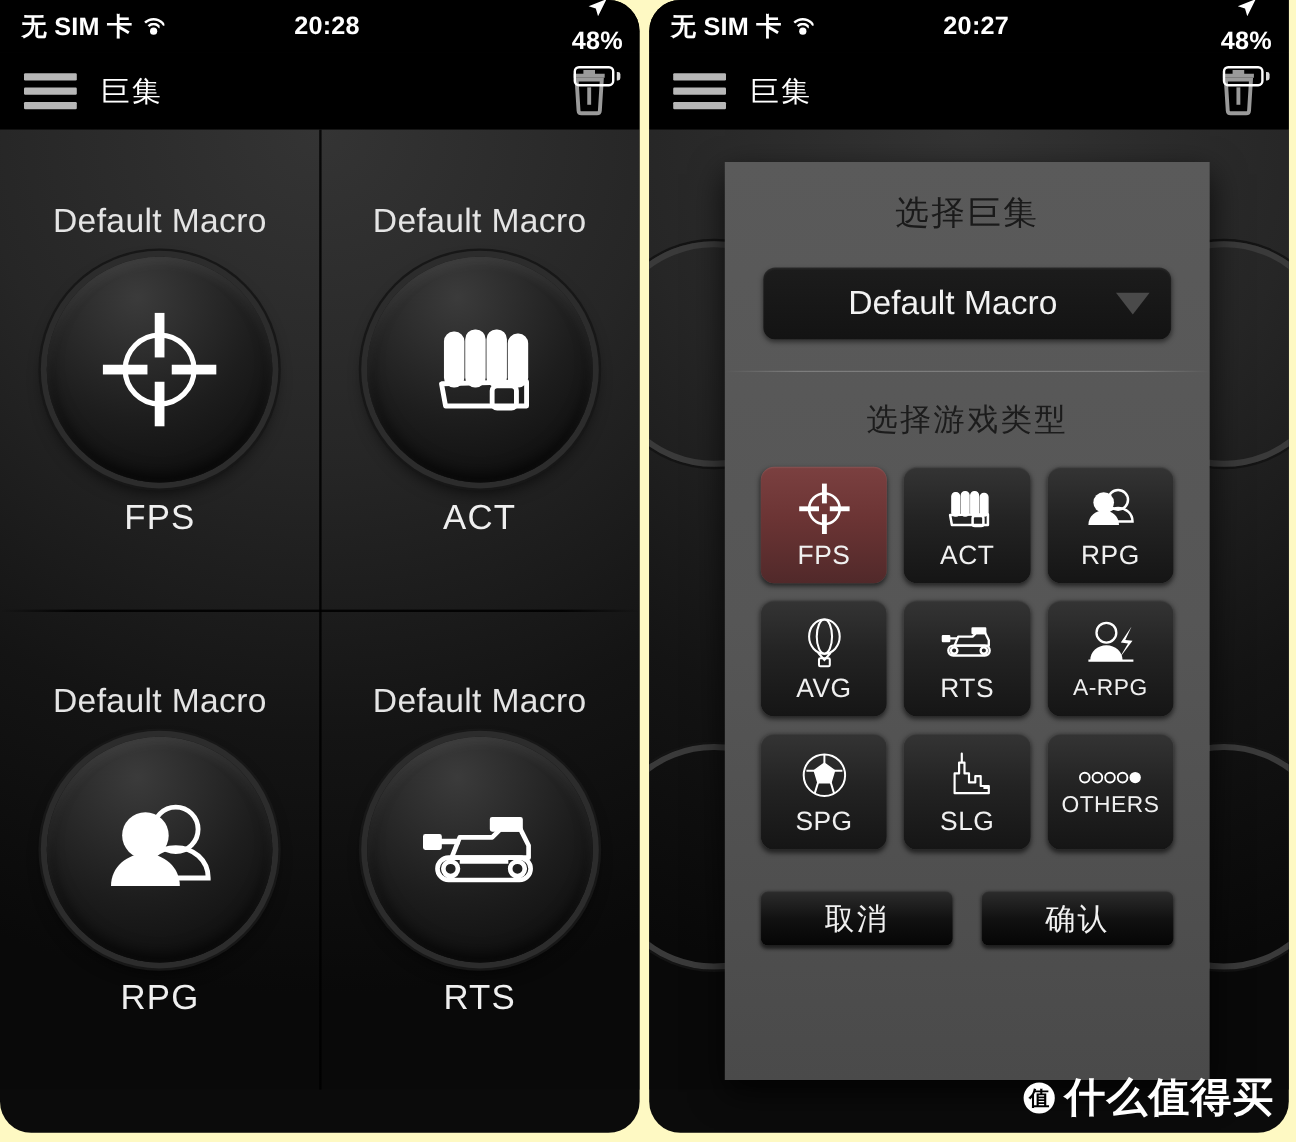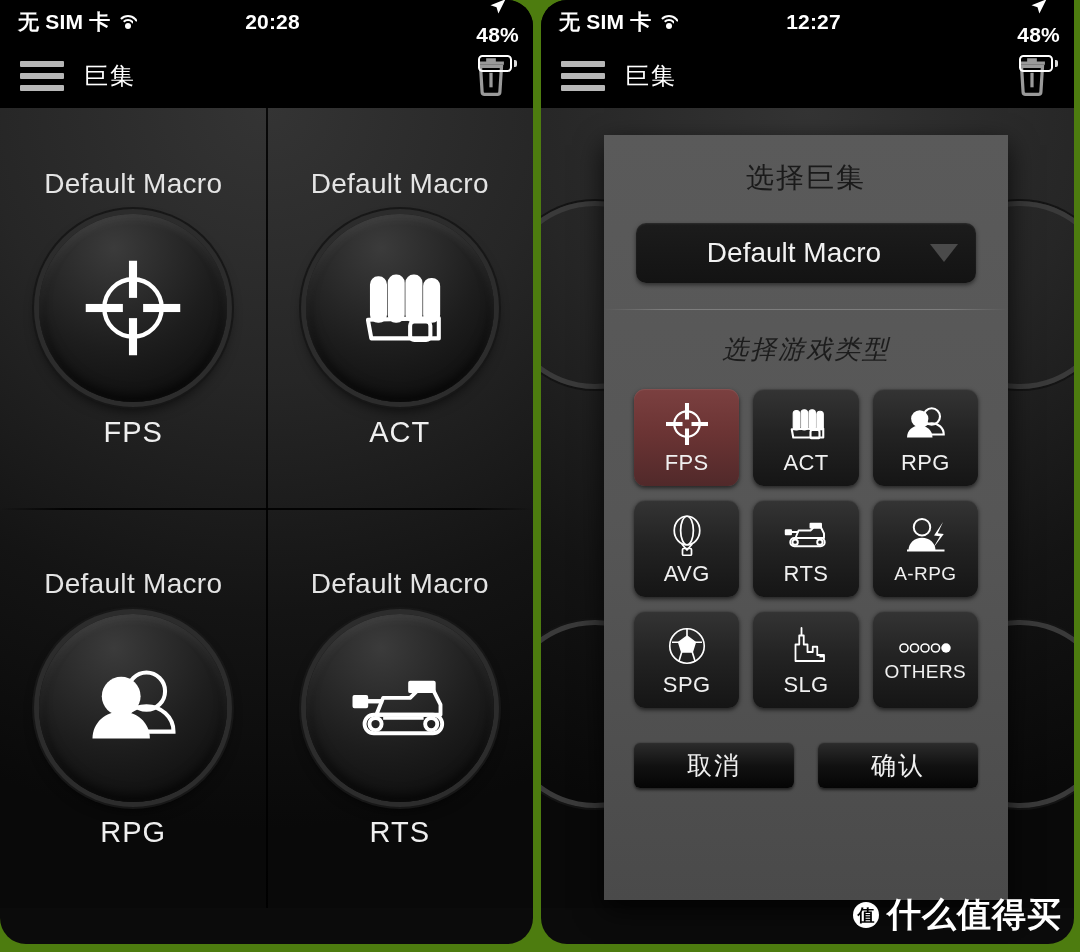--- a/index.html
+++ b/index.html
@@ -1,21 +1,21 @@
 <!DOCTYPE html>
 <html><head>
 <meta charset="utf-8">
 <style>
   * { margin:0; padding:0; box-sizing:border-box; }
   html,body{
     width:1080px; height:952px; overflow:hidden;
     background:#ffffff;
     font-family:"Liberation Sans","DejaVu Sans",sans-serif;
   }
-  .stage{ position:relative; width:1080px; height:952px; background:#4d7c0f; }
+  .stage{ position:relative; width:1080px; height:952px; background:#fef9c3; }
 
   
   .panel{
     position:absolute; top:0; width:533px; height:944px;
     background:#0b0b0b;
     border-radius:26px;
     overflow:hidden;
   }
   .panel.left{ left:0; border-top-left-radius:0; }
   .panel.right{ left:541px; border-top-right-radius:0; }
@@ -122,21 +122,21 @@
     box-shadow:inset 0 1px 2px rgba(255,255,255,.08), 0 2px 4px rgba(0,0,0,.5);
     display:flex; align-items:center; padding:0 18px 0 22px; cursor:pointer;
   }
   .dropdown-value{ flex:1; text-align:center; color:#f2f2f2; font-size:28px; }
   .caret{ width:0;height:0; border-left:14px solid transparent; border-right:14px solid transparent;
     border-top:18px solid #4a4a4a; }
   .dlg-sep{ margin:26px -28px 0; height:1px;
     background:linear-gradient(to right,rgba(255,255,255,0),rgba(255,255,255,.22) 15%,
       rgba(255,255,255,.22) 85%,rgba(255,255,255,0)); }
   .dlg-sub{ text-align:center; color:#1c1c1c; font-size:26px; letter-spacing:2px;
-    margin-top:22px; font-family:"DejaVu Sans","Liberation Sans",sans-serif;font-style:italic; }
+    margin-top:22px; font-family:"DejaVu Sans","Liberation Sans",sans-serif; }
 
   .type-grid{ display:grid; grid-template-columns:repeat(3,1fr); gap:14px;
     margin-top:22px; padding:0 2px; }
   .type-tile{
     height:97px; border-radius:11px;
     background:linear-gradient(to bottom,#343434 0%,#232323 45%,#151515 100%);
     box-shadow:0 2px 4px rgba(0,0,0,.6), inset 0 1px 1px rgba(255,255,255,.09);
     display:flex; flex-direction:column; align-items:center; justify-content:center;
     gap:2px; cursor:pointer;
   }
@@ -284,21 +284,21 @@
 
     <div class="statusbar">
       <div class="sb-left">
         <span>无 SIM 卡</span>
         <span class="wifi-ico">
             <i></i>
             <i></i>
             <i></i>
           </span>
       </div>
-      <div class="sb-center">12:27</div>
+      <div class="sb-center">20:27</div>
       <div class="sb-right">
         <span class="moon-ico"></span>
         <svg class="loc-ico" viewBox="0 0 24 24">
           <path d="M22 3 2 11l8 2.5L12.5 22z" fill="#fff"></path>
         </svg>
         <span>48%</span>
         <span class="batt">
           <span class="batt-body"><span class="batt-fill" style="width:48%"></span></span>
           <span class="batt-cap"></span>
         </span>

